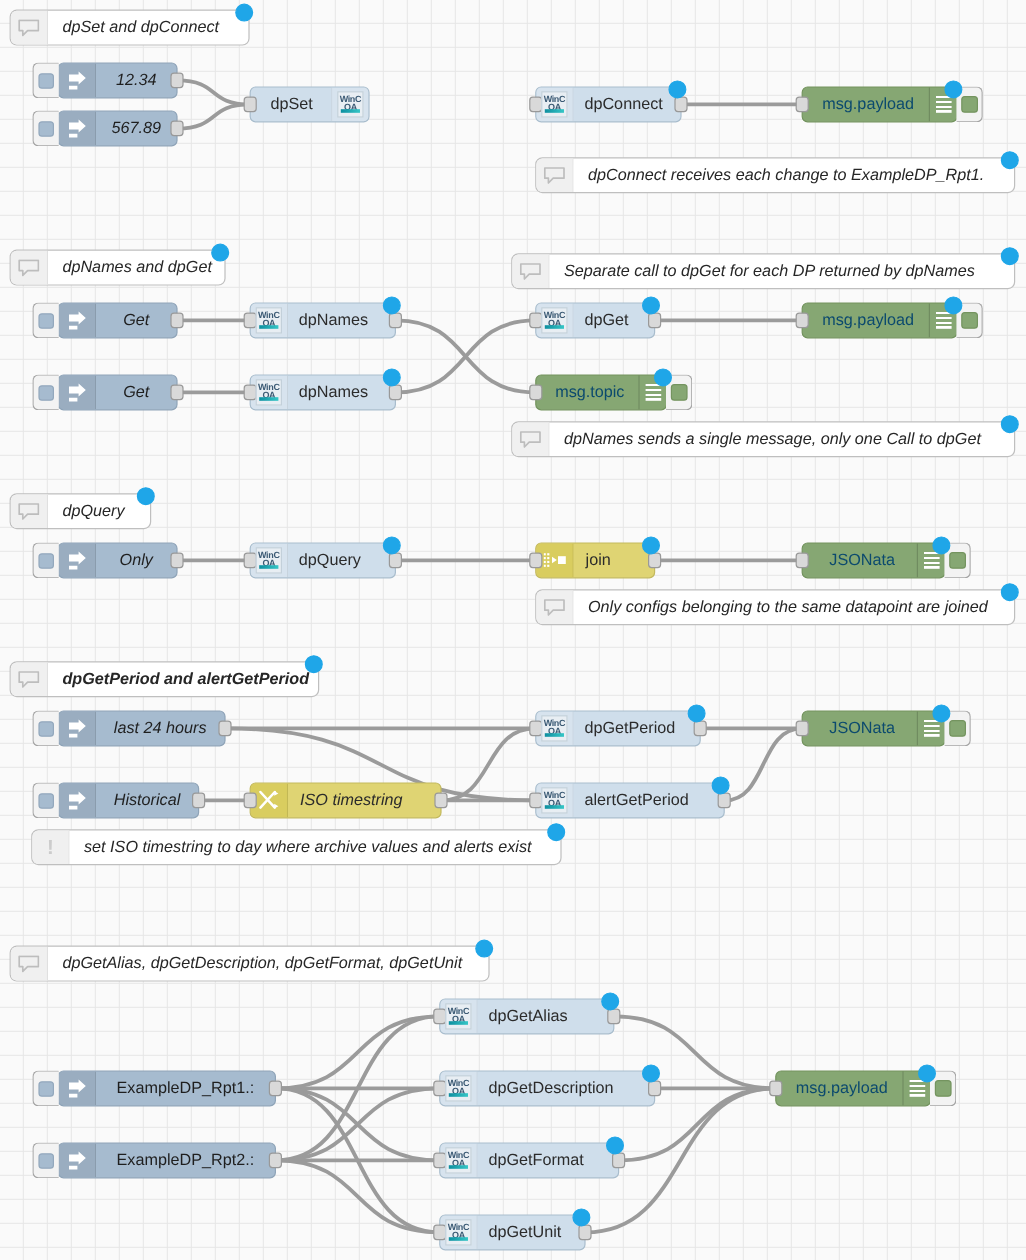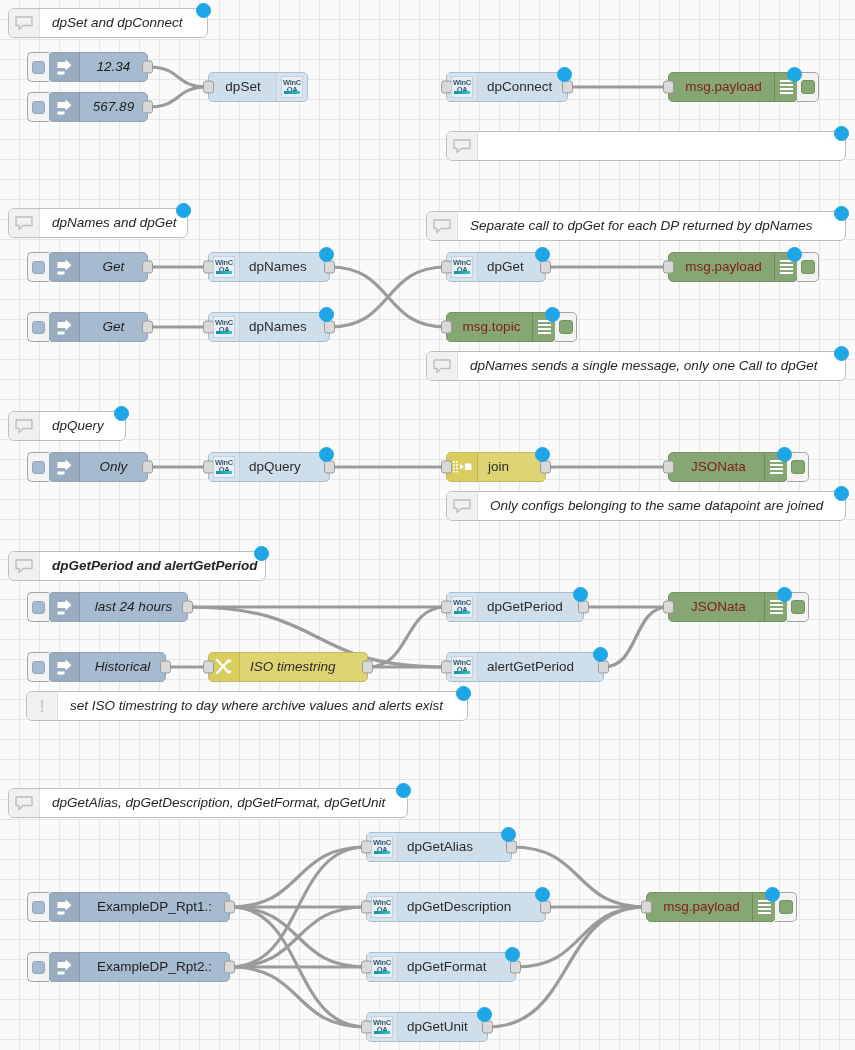--- a/index.html
+++ b/index.html
@@ -115,21 +115,21 @@
   .node.wincc .node-icon {
     background: #d7e3ee;
     border-right: 1px solid rgba(0,0,0,0.07);
   }
   .node.wincc .label { justify-content: flex-start; padding-left: 9px; }
 
   
   .node.debug {
     background: #86a773;
     border-color: #74945f;
-    color: #7f1d1d;
+    color: #0c4a6e;
   }
   .node.debug .label { justify-content: center; padding-right: 4px; }
   .debug-bars {
     flex: 0 0 22px;
     border-left: 1px solid rgba(0,0,0,0.16);
     display: flex;
     align-items: center;
     justify-content: center;
   }
   .debug-bars span {
@@ -387,20 +387,21 @@
           <i></i>
         </div>
         <div class="dot"></div>
       </div>
       <div class="node comment" style="left: 446px; top: 131px; width: 400px;">
         <div class="node-icon">
           <svg class="bubble-glyph" viewBox="0 0 18 15">
             <path d="M1 1 H17 V9.5 H8 L4 13.5 V9.5 H1 Z" fill="none" stroke="#bdbdbd" stroke-width="1.4" stroke-linejoin="round"></path>
           </svg>
         </div>
+        <div class="label">dpConnect receives each change to ExampleDP_Rpt1.</div>
         <div class="dot"></div>
       </div>
       <div class="node comment" style="left: 8px; top: 208px; width: 180px;">
         <div class="node-icon">
           <svg class="bubble-glyph" viewBox="0 0 18 15">
             <path d="M1 1 H17 V9.5 H8 L4 13.5 V9.5 H1 Z" fill="none" stroke="#bdbdbd" stroke-width="1.4" stroke-linejoin="round"></path>
           </svg>
         </div>
         <div class="label">dpNames and dpGet</div>
         <div class="dot"></div>

